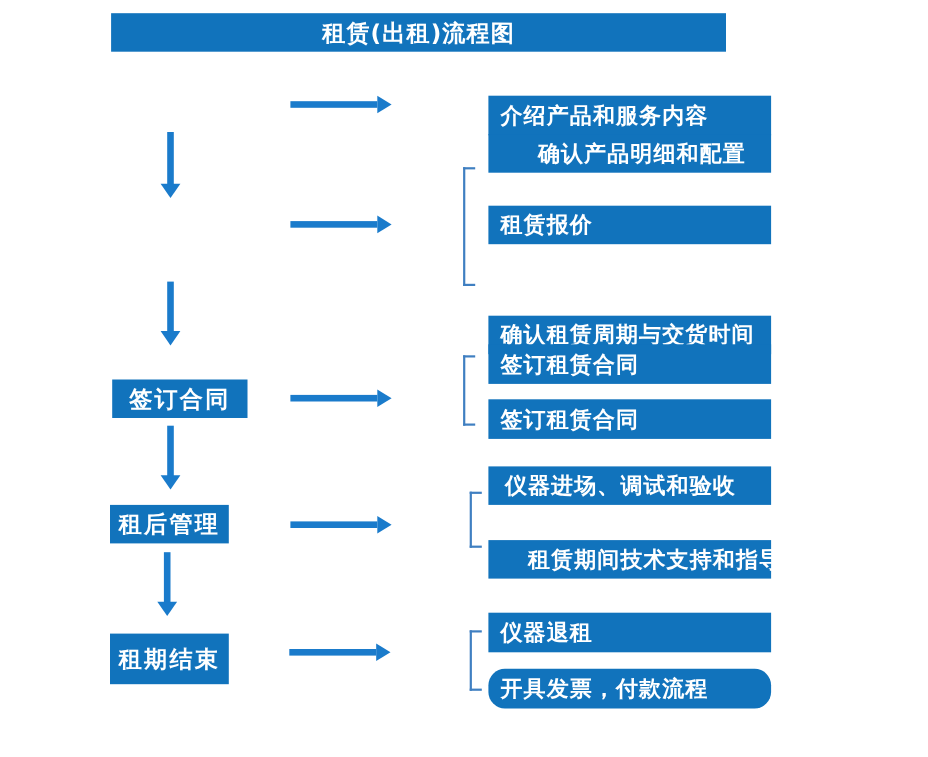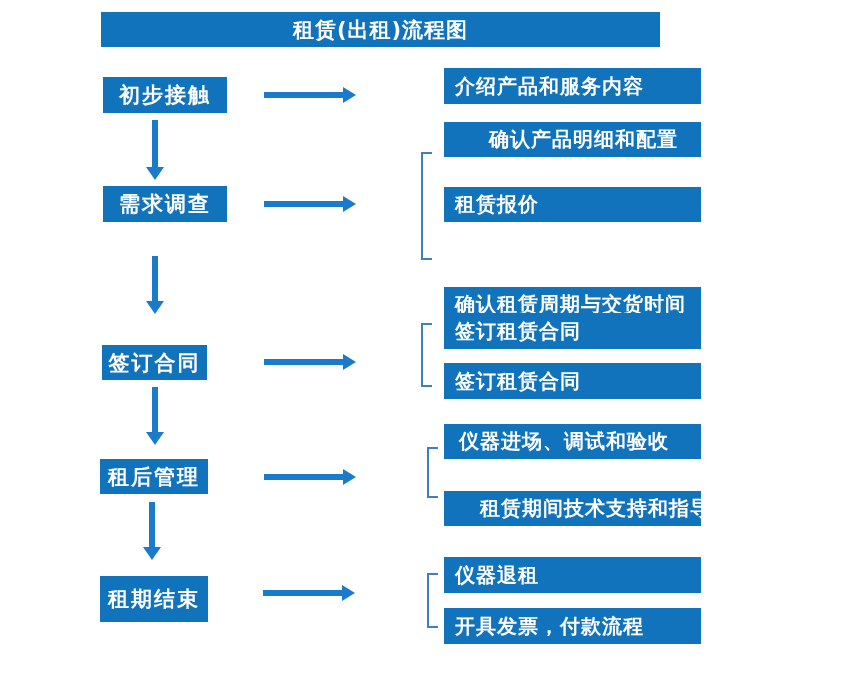--- a/index.html
+++ b/index.html
@@ -83,23 +83,21 @@
     border-bottom: 2px solid var(--bracket);
   }
 </style>
 </head>
 <body>
 
 <div class="canvas">
 
   <div class="title-bar">租赁(出租)流程图</div>
 
-  <div class="step-box" style="left:103px; top:77px; width:124px; height:36px;">初步接触</div>
-  <div class="step-box" style="left:103px; top:186px; width:124px; height:36px;">需求调查</div>
-  <div class="step-box" style="left:102px; top:345px; width:105px; height:35px;">签订合同</div>
+  <div class="step-box" style="left:102px; top:345px; width:123px; height:35px;">签订合同</div>
   <div class="step-box" style="left:100px; top:459px; width:108px; height:35px;">租后管理</div>
   <div class="step-box" style="left:100px; top:576px; width:108px; height:46px;">租期结束</div>
 
   <div class="v-arrow" style="left:146px; top:120px; height:60px;">
     <div class="shaft"></div>
     <div class="head"></div>
   </div>
   <div class="v-arrow" style="left:146px; top:256px; height:58px;">
     <div class="shaft"></div>
     <div class="head"></div>
@@ -132,28 +130,28 @@
   <div class="h-arrow" style="left:263px; top:585px;">
     <div class="shaft"></div>
     <div class="head"></div>
   </div>
 
   <div class="bracket" style="left:421px; top:152px; height:108px;"></div>
   <div class="bracket" style="left:421px; top:323px; height:64px;"></div>
   <div class="bracket" style="left:427px; top:447px; height:51px;"></div>
   <div class="bracket" style="left:427px; top:573px; height:55px;"></div>
 
-  <div class="detail-box" style="top:68px; height:36px;">介绍产品和服务内容</div>
+  <div class="detail-box" style="top:87px; height:36px;">介绍产品和服务内容</div>
 
   <div class="detail-box" style="top:122px;padding-left:45px;">确认产品明细和配置</div>
   <div class="detail-box" style="top:187px;">租赁报价</div>
   <div class="detail-box" style="top:243px;margin-top:44px;">确认租赁周期与交货时间</div>
 
   <div class="detail-box" style="top:313px; height:36px;">签订租赁合同</div>
   <div class="detail-box" style="top:363px; height:36px;">签订租赁合同</div>
 
   <div class="detail-box" style="top:424px;padding-left:15px;">仪器进场、调试和验收</div>
   <div class="detail-box" style="top:491px;padding-left:36px;">租赁期间技术支持和指导</div>
 
   <div class="detail-box" style="top:557px; height:36px;">仪器退租</div>
-  <div class="detail-box" style="top:608px; height:36px;">开具发票，付款流程</div>
+  <div class="detail-box" style="top:608px; height:36px;border-radius:15px;">开具发票，付款流程</div>
 
 </div>
 
 </body></html>

